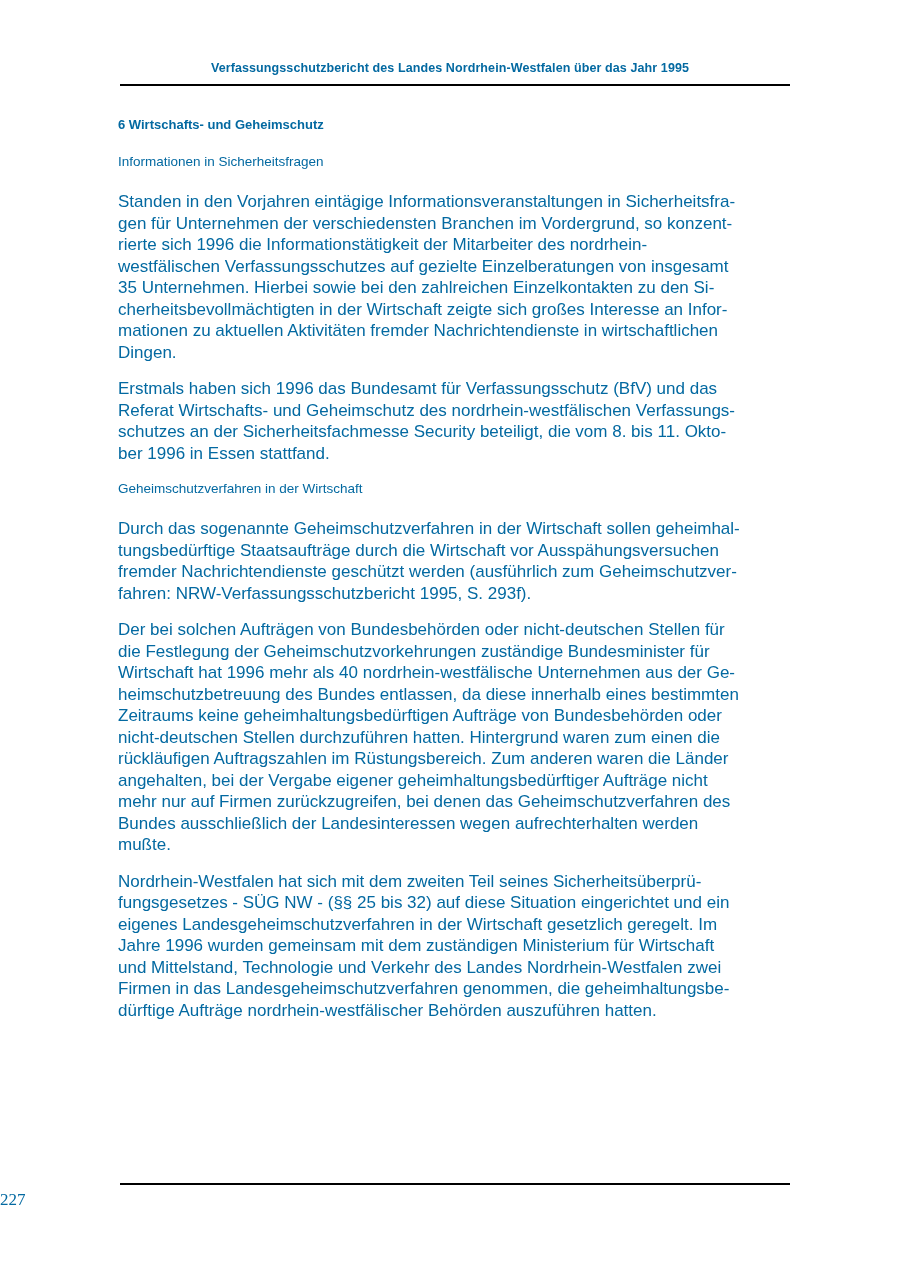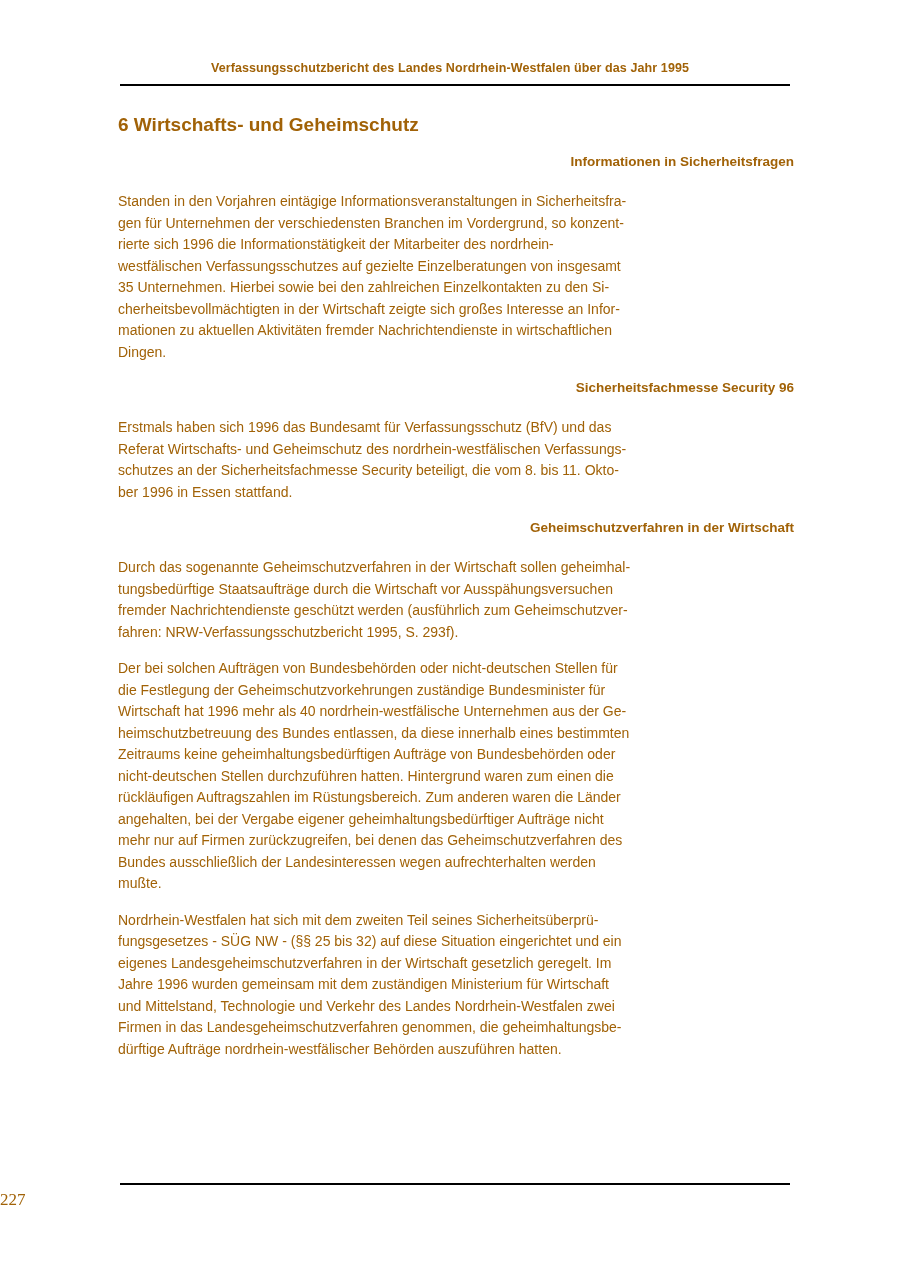--- a/index.html
+++ b/index.html
@@ -5,21 +5,21 @@
   html, body {
     margin: 0;
     padding: 0;
     background: #ffffff;
   }
   .page {
     position: relative;
     width: 900px;
     height: 1273px;
     background: #ffffff;
-    color: #a16207;
+    color: #0369a1;
     font-family: "Liberation Sans", "DejaVu Sans", sans-serif;
     overflow: hidden;
   }
   .running-head {
     position: absolute;
     top: 61px;
     left: 0;
     width: 100%;
     text-align: center;
     font-size: 12.5px;
@@ -34,34 +34,33 @@
     height: 0;
     border-top: 2px solid #000000;
   }
   .content {
     position: absolute;
     top: 113px;
     left: 118px;
     width: 676px;
   }
   .chapter-title {
-    font-size: 19px;
+    font-size: 13px;
     line-height: 24px;
     font-weight: bold;
     margin: 0 0 16px 0;
   }
   .sub-heading {
     font-size: 13.5px;
     line-height: 18px;
-    font-weight: bold;
+    font-weight: normal;
     margin: 16px 0 20px 0;
-    text-align: right;
   }
   .para {
-    font-size: 14px;
+    font-size: 17px;
     line-height: 21.5px;
     margin: 0 0 15px 0;
     white-space: pre-line;
   }
   .foot-rule {
     position: absolute;
     top: 1183px;
     left: 120px;
     width: 670px;
     height: 0;
@@ -94,21 +93,20 @@
 
     <p class="para">Standen in den Vorjahren eintägige Informationsveranstaltungen in Sicherheitsfra-
 gen für Unternehmen der verschiedensten Branchen im Vordergrund, so konzent-
 rierte sich 1996 die Informationstätigkeit der Mitarbeiter des nordrhein-
 westfälischen Verfassungsschutzes auf gezielte Einzelberatungen von insgesamt
 35 Unternehmen. Hierbei sowie bei den zahlreichen Einzelkontakten zu den Si-
 cherheitsbevollmächtigten in der Wirtschaft zeigte sich großes Interesse an Infor-
 mationen zu aktuellen Aktivitäten fremder Nachrichtendienste in wirtschaftlichen
 Dingen.</p>
 
-    <h2 class="sub-heading">Sicherheitsfachmesse Security 96</h2>
 
     <p class="para">Erstmals haben sich 1996 das Bundesamt für Verfassungsschutz (BfV) und das
 Referat Wirtschafts- und Geheimschutz des nordrhein-westfälischen Verfassungs-
 schutzes an der Sicherheitsfachmesse Security beteiligt, die vom 8. bis 11. Okto-
 ber 1996 in Essen stattfand.</p>
 
 
     <h2 class="sub-heading">Geheimschutzverfahren in der Wirtschaft</h2>
 
     <p class="para">Durch das sogenannte Geheimschutzverfahren in der Wirtschaft sollen geheimhal-

